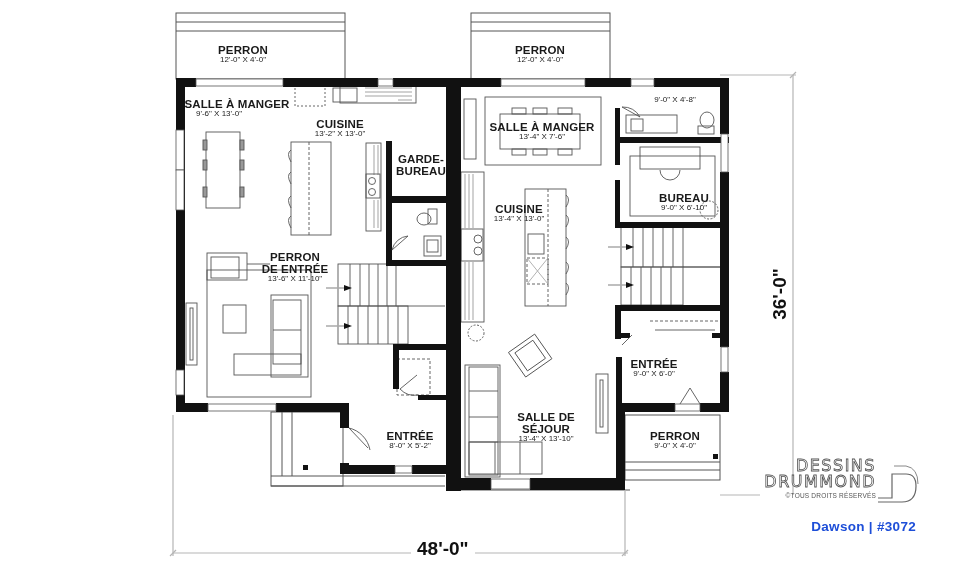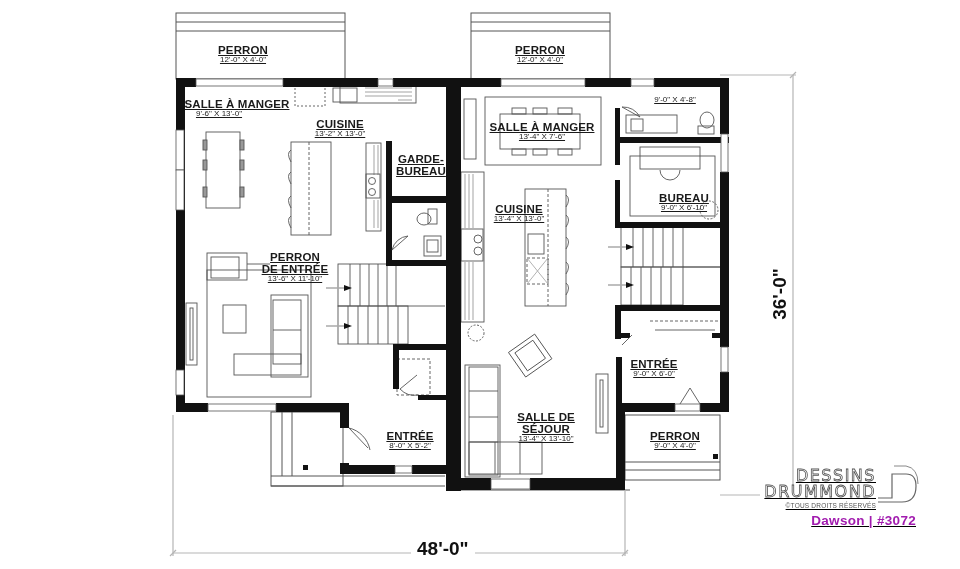--- a/index.html
+++ b/index.html
@@ -1,27 +1,27 @@
 <!DOCTYPE html>
 <html><head>
 <meta charset="utf-8">
 <style>
   html, body { margin: 0; padding: 0; background: #ffffff; }
   body { width: 960px; height: 569px; position: relative; overflow: hidden; font-family: "Liberation Sans", sans-serif; }
   #plan { position: absolute; left: 0; top: 0; width: 960px; height: 569px; }
-  .lbl { position: absolute; text-align: center; color: #1a1a1a; white-space: nowrap; line-height: 1.05; text-decoration: underline; }
+  .lbl { position: absolute; text-align: center; color: #1a1a1a; white-space: nowrap; line-height: 1.05; }
   .lbl .name { font-weight: bold; font-size: 11.5px; letter-spacing: 0.1px; display: block; }
   .lbl .dim { font-size: 8px; display: block; color: #222; }
   .dimtext { position: absolute; font-weight: bold; font-size: 19px; color: #111; background: #fff; padding: 0 6px; }
   .dimtext.vertical { transform: rotate(-90deg); transform-origin: center; }
-  .brand { position: absolute; left: 756px; top: 468px; width: 160px; text-decoration: underline; }
+  .brand { position: absolute; left: 756px; top: 458px; width: 160px; }
   .brand .b1, .brand .b2 { font-family: "DejaVu Sans", sans-serif; font-size: 16px; letter-spacing: 1.5px; color: #fff; -webkit-text-stroke: 0.8px #555; line-height: 1; text-align: right; width: 120px; }
   .brand .b1 { padding-right: 6px; }
   .brand .copy { font-size: 6.5px; color: #555; letter-spacing: 0.2px; text-align: right; width: 120px; margin-top: 2px; }
-  .brand .model { font-size: 13.5px; font-weight: bold; color: #a21caf; text-align: right; width: 160px; margin-top: 4px; letter-spacing: 0.3px; }
+  .brand .model { font-size: 13.5px; font-weight: bold; color: #1d4ed8; text-align: right; width: 160px; margin-top: 20px; letter-spacing: 0.3px; }
   .logo-d { position: absolute; left: 874px; top: 462px; }
 </style>
 </head>
 <body>
 
 <svg id="plan" viewBox="0 0 960 569" xmlns="http://www.w3.org/2000/svg">
   <g fill="none" stroke="#555" stroke-width="1">
 
     <g>
       <rect x="176" y="13" width="169" height="66" fill="#fff"></rect>

